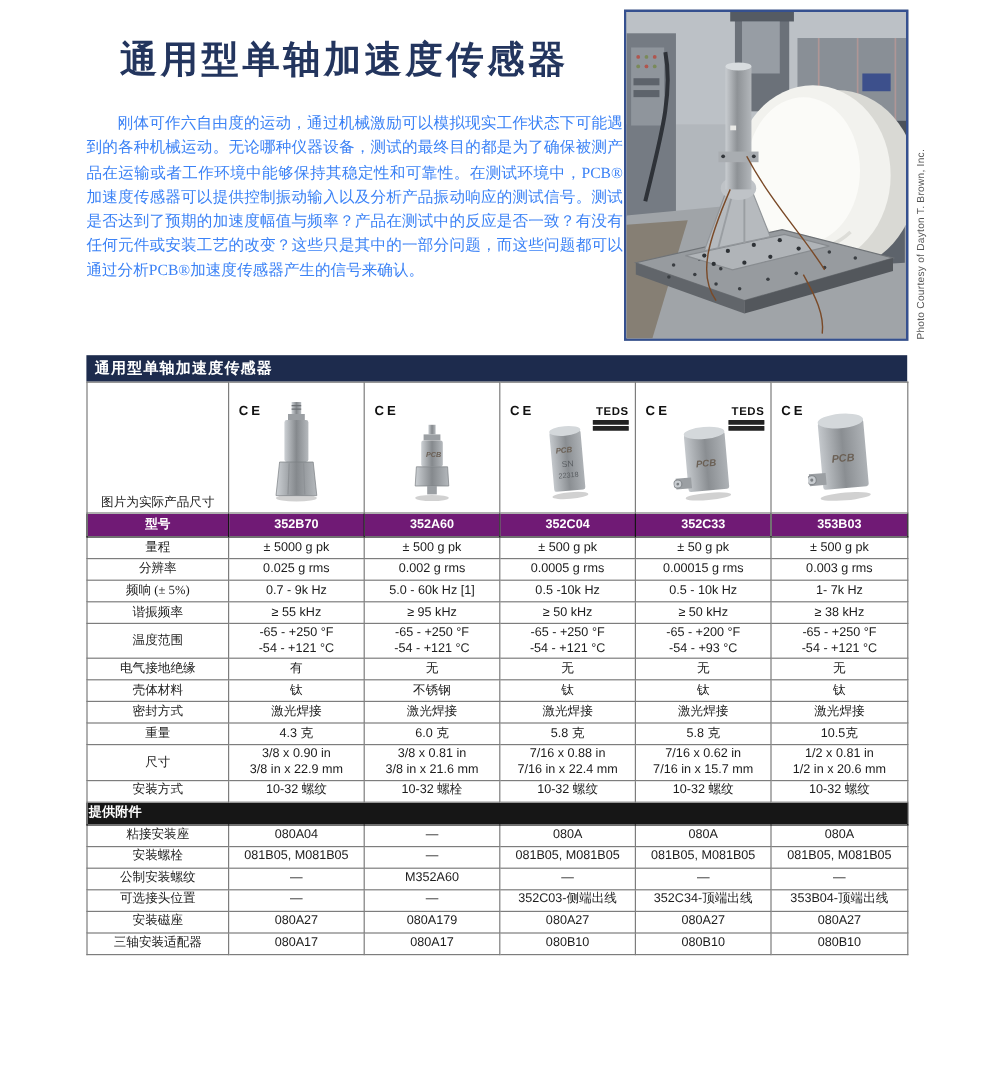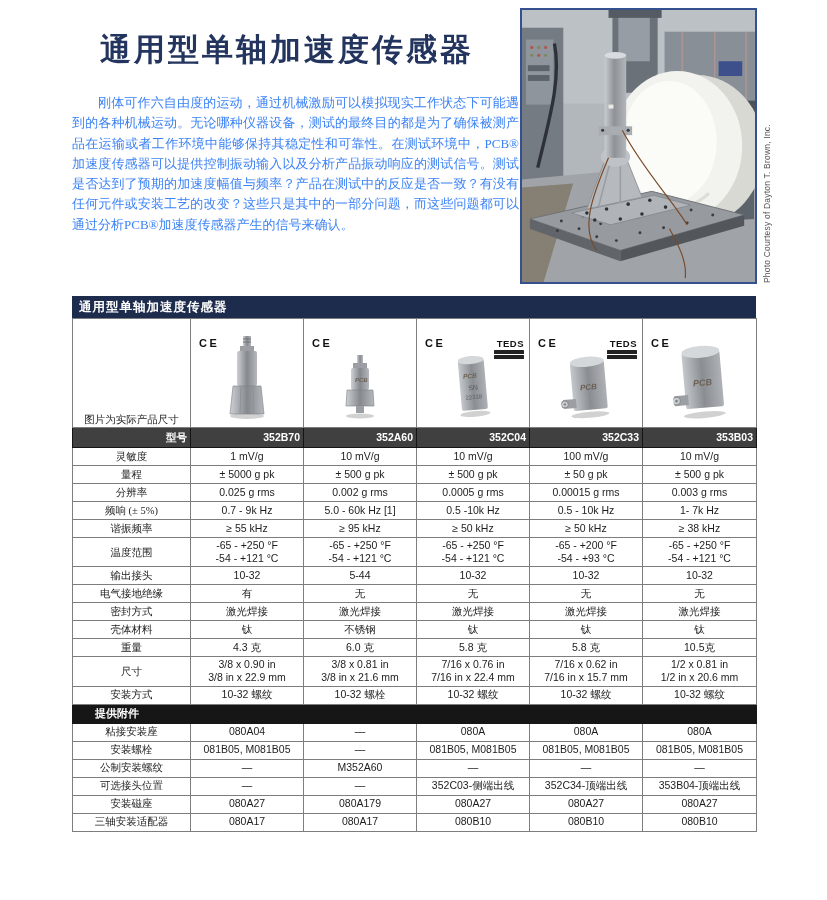--- a/index.html
+++ b/index.html
@@ -38,25 +38,25 @@
   table.spec{border-collapse:collapse;width:684px;table-layout:fixed;}
   table.spec td{
     border:1px solid #7d7d7d;font-size:10.5px;line-height:1.25;
     padding:1px 3px;text-align:center;vertical-align:middle;color:#1c1c1c;
     white-space:pre-line;overflow:hidden;
   }
   td.label-cell{
     text-align:left;padding-left:5px;
     font-family:Liberation Serif, serif;font-size:11px;color:#222;height:15px;
   }
-  tr.model-row td{background:#404040;color:#fff;font-weight:bold;border-color:#141414;height:17px;text-align:right;}
+  tr.model-row td{background:#701a75;color:#fff;font-weight:bold;border-color:#141414;height:17px;}
   tr.model-row td.label-cell{color:#fff;}
   tr.section-row td{
     background:#161616;color:#fff;font-weight:bold;text-align:left;
-    padding-left:22px;border-color:#161616;height:16px;font-size:11px;
+    padding-left:1px;border-color:#161616;height:16px;font-size:11px;
   }
   tr.img-row td{height:106px;vertical-align:bottom;}
   td.img-label-cell{vertical-align:bottom;padding:4px 4px 6px 5px;font-size:12px;}
   td.prod-cell{position:relative;padding:0;}
   .ce-badge{
     position:absolute;top:18px;left:8px;font-size:11px;font-weight:600;
     letter-spacing:2.5px;color:#111;
   }
   .teds-badge{position:absolute;top:20px;right:5px;text-align:right;width:30px;}
   .teds-badge .t-word{font-size:9.5px;font-weight:800;letter-spacing:.5px;color:#111;display:block;line-height:1;}
@@ -274,28 +274,20 @@
         </tr>
         <tr class="model-row">
           <td class="label-cell">型号</td>
           <td>352B70</td>
           <td>352A60</td>
           <td>352C04</td>
           <td>352C33</td>
           <td>353B03</td>
         </tr>
         <tr>
-          <td class="label-cell">灵敏度</td>
-          <td>1 mV/g</td>
-          <td>10 mV/g</td>
-          <td>10 mV/g</td>
-          <td>100 mV/g</td>
-          <td>10 mV/g</td>
-        </tr>
-        <tr>
           <td class="label-cell">量程</td>
           <td>± 5000 g pk</td>
           <td>± 500 g pk</td>
           <td>± 500 g pk</td>
           <td>± 50 g pk</td>
           <td>± 500 g pk</td>
         </tr>
         <tr>
           <td class="label-cell">分辨率</td>
           <td>0.025 g rms</td>
@@ -327,66 +319,58 @@
           <td>-65 - +250 °F
 -54 - +121 °C</td>
           <td>-65 - +250 °F
 -54 - +121 °C</td>
           <td>-65 - +200 °F
 -54 - +93 °C</td>
           <td>-65 - +250 °F
 -54 - +121 °C</td>
         </tr>
         <tr>
-          <td class="label-cell">输出接头</td>
-          <td>10-32</td>
-          <td>5-44</td>
-          <td>10-32</td>
-          <td>10-32</td>
-          <td>10-32</td>
-        </tr>
-        <tr>
           <td class="label-cell">电气接地绝缘</td>
           <td>有</td>
           <td>无</td>
           <td>无</td>
           <td>无</td>
           <td>无</td>
         </tr>
         <tr>
+          <td class="label-cell">壳体材料</td>
+          <td>钛</td>
+          <td>不锈钢</td>
+          <td>钛</td>
+          <td>钛</td>
+          <td>钛</td>
+        </tr>
+        <tr>
           <td class="label-cell">密封方式</td>
           <td>激光焊接</td>
           <td>激光焊接</td>
           <td>激光焊接</td>
           <td>激光焊接</td>
           <td>激光焊接</td>
         </tr>
         <tr>
-          <td class="label-cell">壳体材料</td>
-          <td>钛</td>
-          <td>不锈钢</td>
-          <td>钛</td>
-          <td>钛</td>
-          <td>钛</td>
-        </tr>
-        <tr>
           <td class="label-cell">重量</td>
           <td>4.3 克</td>
           <td>6.0 克</td>
           <td>5.8 克</td>
           <td>5.8 克</td>
           <td>10.5克</td>
         </tr>
         <tr>
           <td class="label-cell">尺寸</td>
           <td>3/8 x 0.90 in
 3/8 in x 22.9 mm</td>
           <td>3/8 x 0.81 in
 3/8 in x 21.6 mm</td>
-          <td>7/16 x 0.76 in
+          <td>7/16 x 0.88 in
 7/16 in x 22.4 mm</td>
           <td>7/16 x 0.62 in
 7/16 in x 15.7 mm</td>
           <td>1/2 x 0.81 in
 1/2 in x 20.6 mm</td>
         </tr>
         <tr>
           <td class="label-cell">安装方式</td>
           <td>10-32 螺纹</td>
           <td>10-32 螺栓</td>

